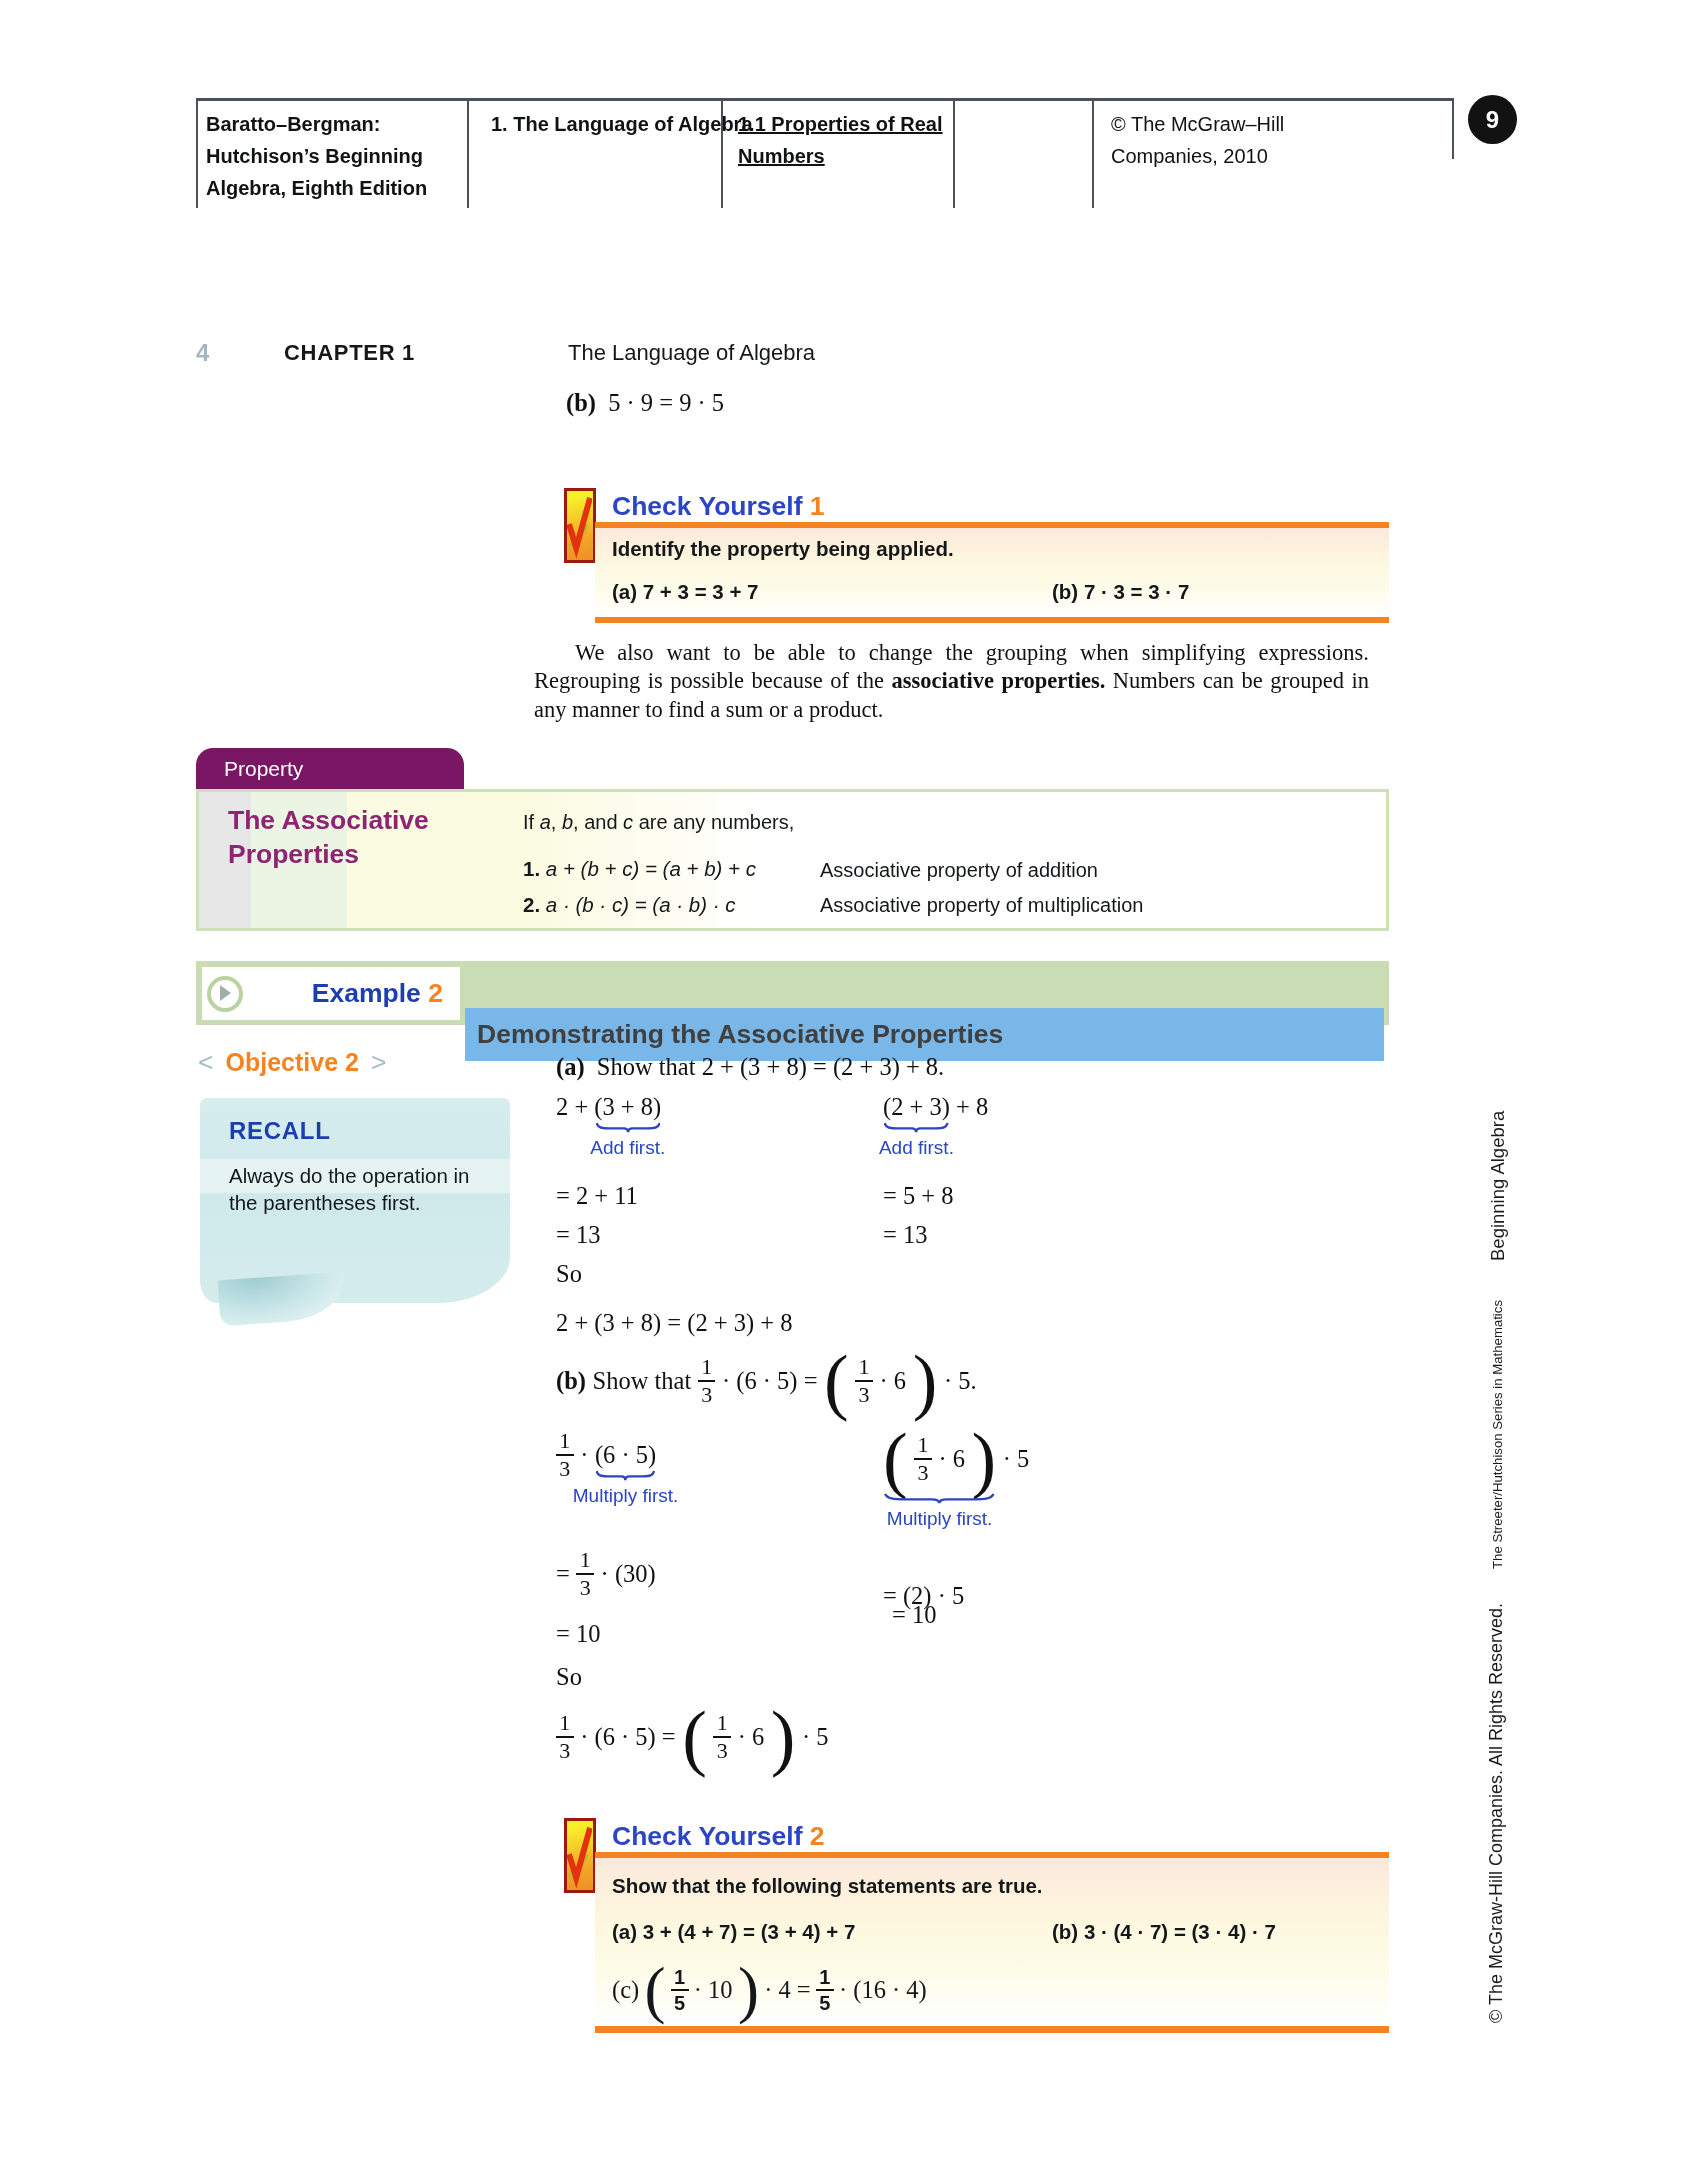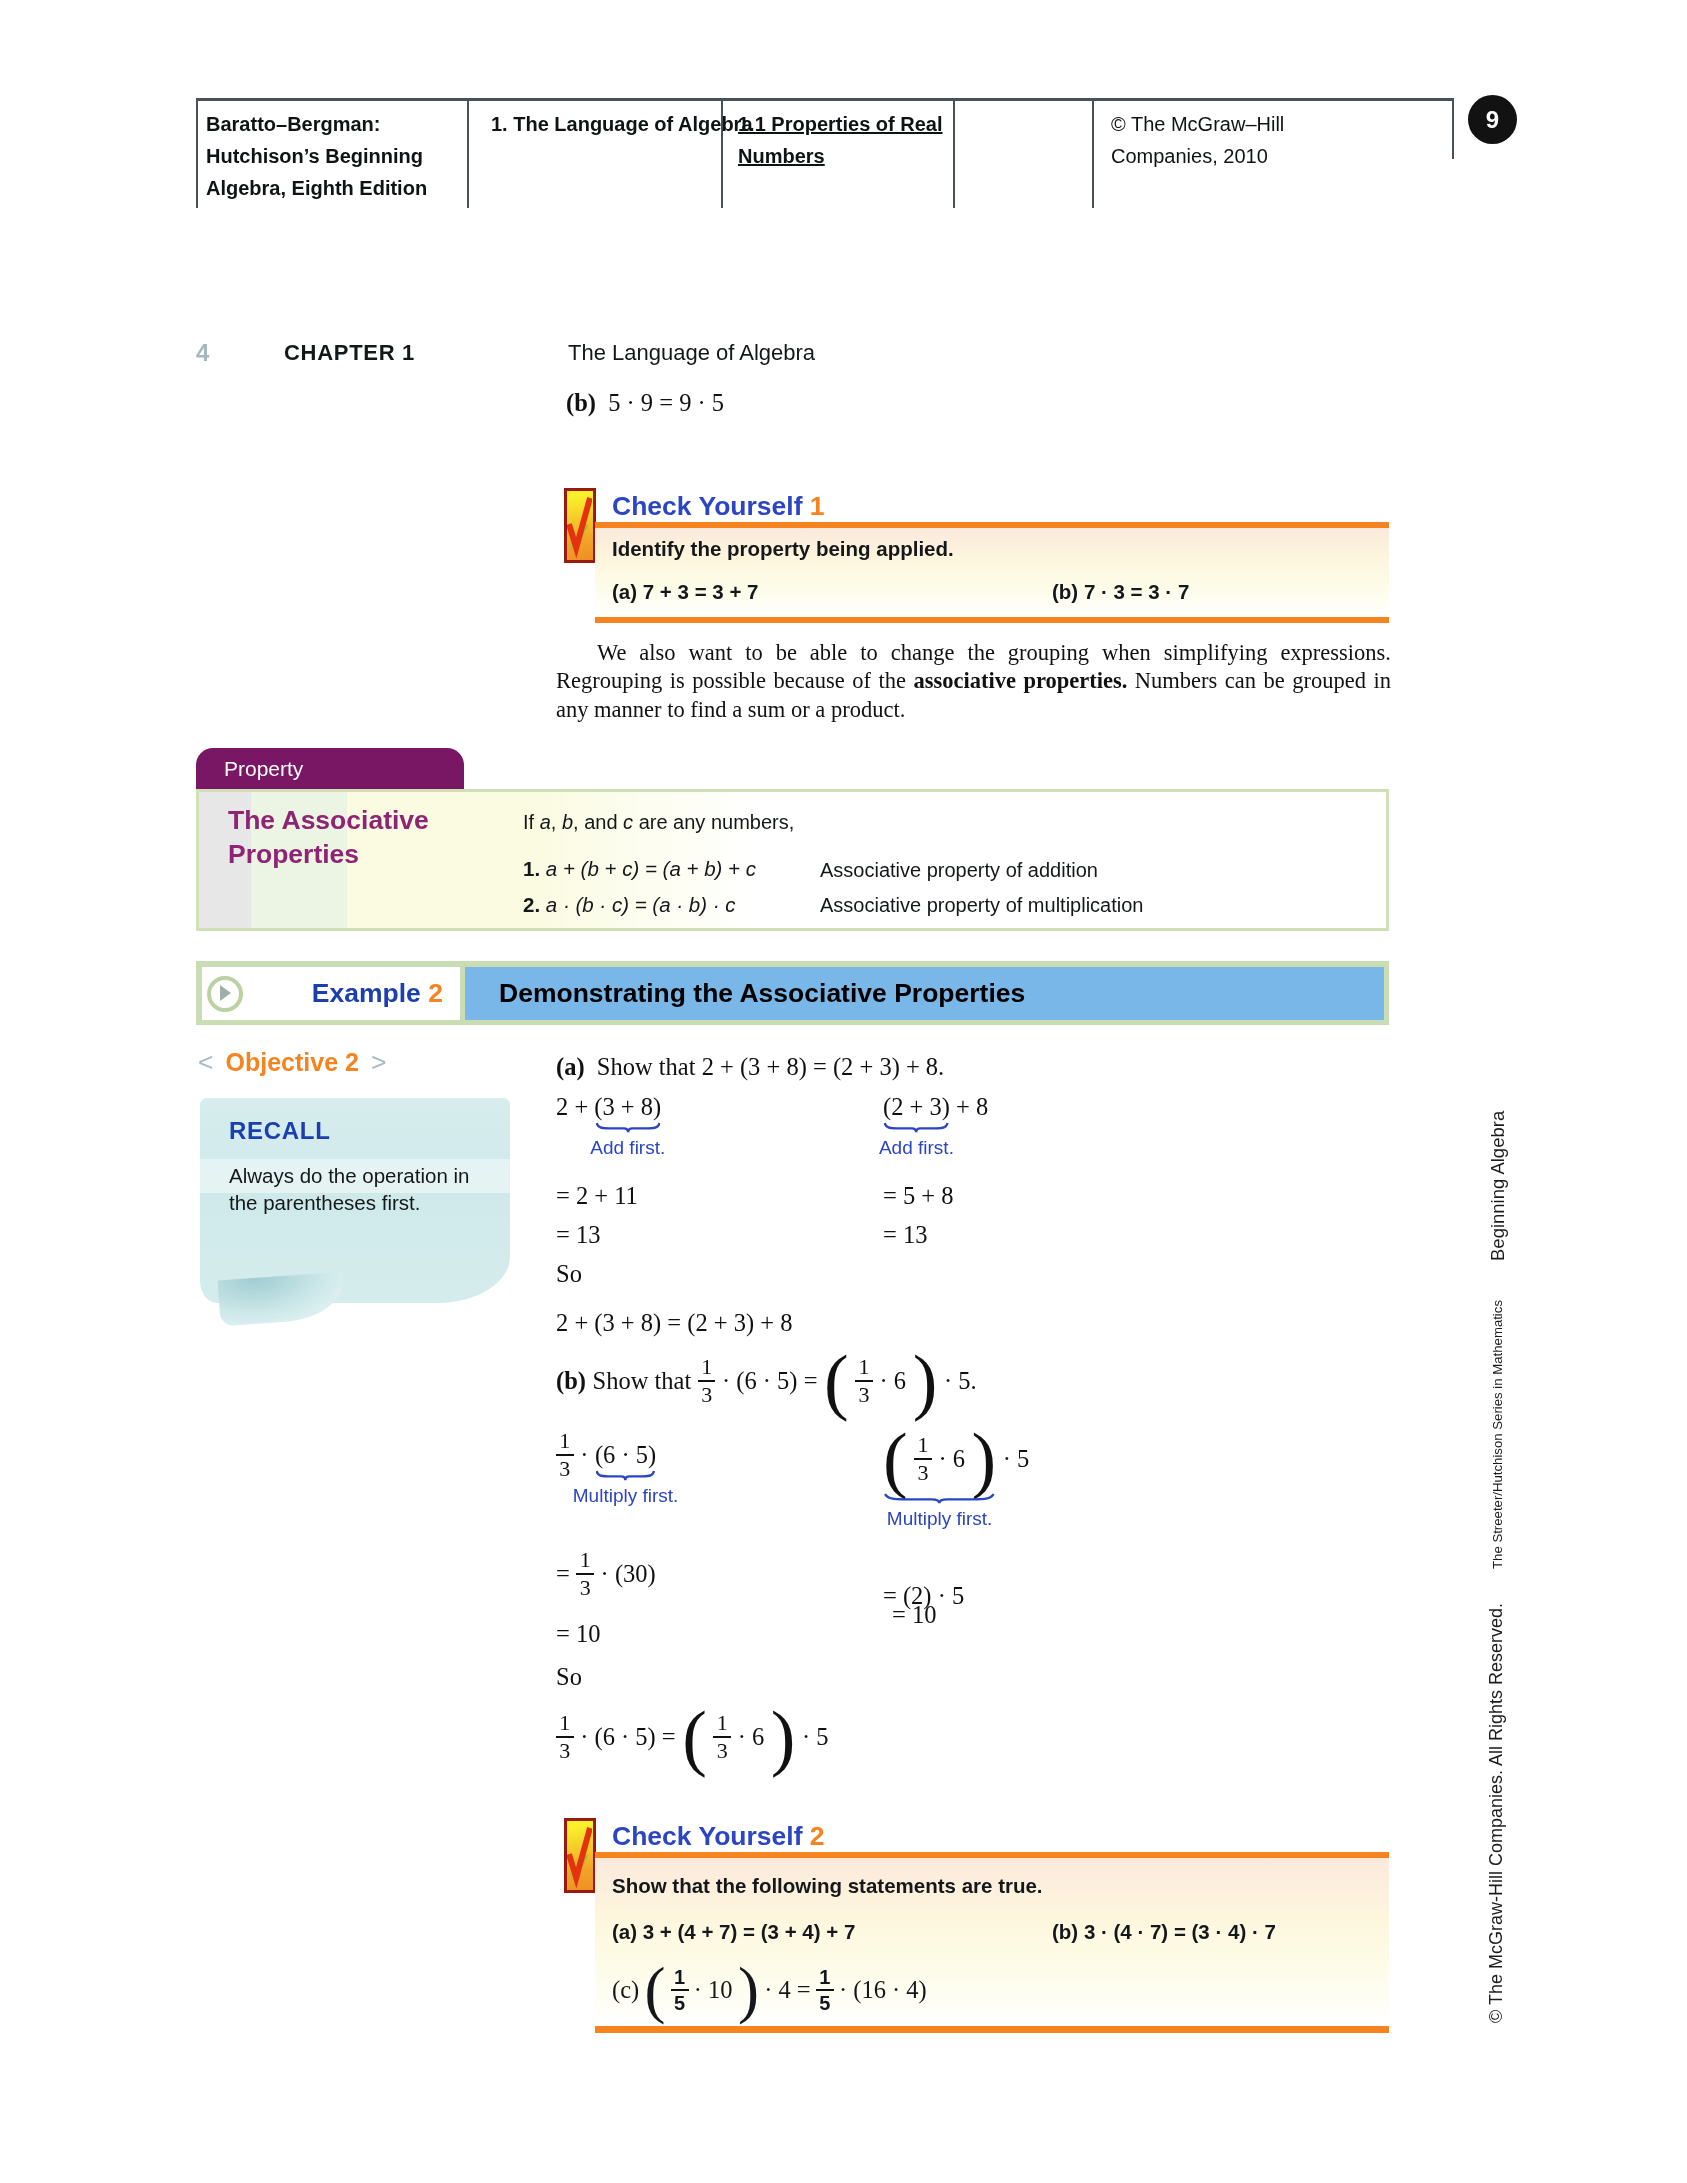--- a/index.html
+++ b/index.html
@@ -45,21 +45,21 @@
   .pcond{font:20px "Liberation Sans",sans-serif;color:#15181a;}
   .pcond i, .peq{font-style:italic;}
   .peq{font:italic 20.5px "Liberation Sans",sans-serif;color:#15181a;}
   .pnum{font:700 20.5px "Liberation Sans",sans-serif;font-style:normal;color:#15181a;}
   .pname{font:20px "Liberation Sans",sans-serif;color:#15181a;}
 
   
   .exouter{background:#c9dcb4;}
   .excell-left{background:#ffffff;display:flex;align-items:center;}
   .excell-blue{background:#79b7e8;display:flex;align-items:center;
-               font:700 26.5px "Liberation Sans",sans-serif;color:#000000;padding-left:34px;box-sizing:border-box;}
+               font:700 26.5px "Liberation Sans",sans-serif;color:#404040;padding-left:12px;box-sizing:border-box;margin-top:41px;}
   .exlabel{font:700 26.5px "Liberation Sans",sans-serif;color:#1c3fb0;}
   .exlabel .num{color:#f5831f;}
   .excircle{width:36px;height:36px;border-radius:50%;border:4px solid #b9d2a0;background:#fff;
             box-sizing:border-box;position:relative;}
   .extri{position:absolute;left:8.6px;top:5.3px;width:0;height:0;
          border-left:11.2px solid #9fb0ab;border-top:8px solid transparent;border-bottom:8px solid transparent;}
 
   
   .objrow{display:flex;align-items:center;gap:12px;}
   .objbracket{font:400 26.5px "Liberation Sans",sans-serif;color:#a9bac2;}
@@ -153,21 +153,21 @@
     <div class="abs cyprompt" style="left:612px;top:537px;">Identify the property being applied.</div>
     <div class="abs cyeq" style="left:612px;top:580px;">
       <span>(a)</span>&nbsp;<span>7 + 3 = 3 + 7</span>
     </div>
     <div class="abs cyeq" style="left:1052px;top:580px;">
       <span>(b)</span>&nbsp;<span>7 · 3 = 3 · 7</span>
     </div>
     <div class="abs cybar" style="left:595px;top:617px;width:794px;"></div>
   </div>
 
-  <p class="abs bodypara" style="left:556px;top:639px;width:835px;margin:0;"><span>We also want to be able to change the grouping when simplifying expressions. Regrouping is possible because of the </span><b>associative properties.</b><span> Numbers can be grouped in any manner to find a sum or a product.</span></p>
+  <p class="abs bodypara" style="left:534px;top:639px;width:835px;margin:0;"><span>We also want to be able to change the grouping when simplifying expressions. Regrouping is possible because of the </span><b>associative properties.</b><span> Numbers can be grouped in any manner to find a sum or a product.</span></p>
 
   <div>
     <div class="abs ptab" style="left:196px;top:748px;">
       <span>Property</span>
     </div>
     <div class="abs pbox" style="left:196px;top:789px;width:1193px;height:142px;"></div>
     <div class="abs ptitle" style="left:228px;top:803px;">
       <div>The Associative</div>
       <div>Properties</div>
     </div>

